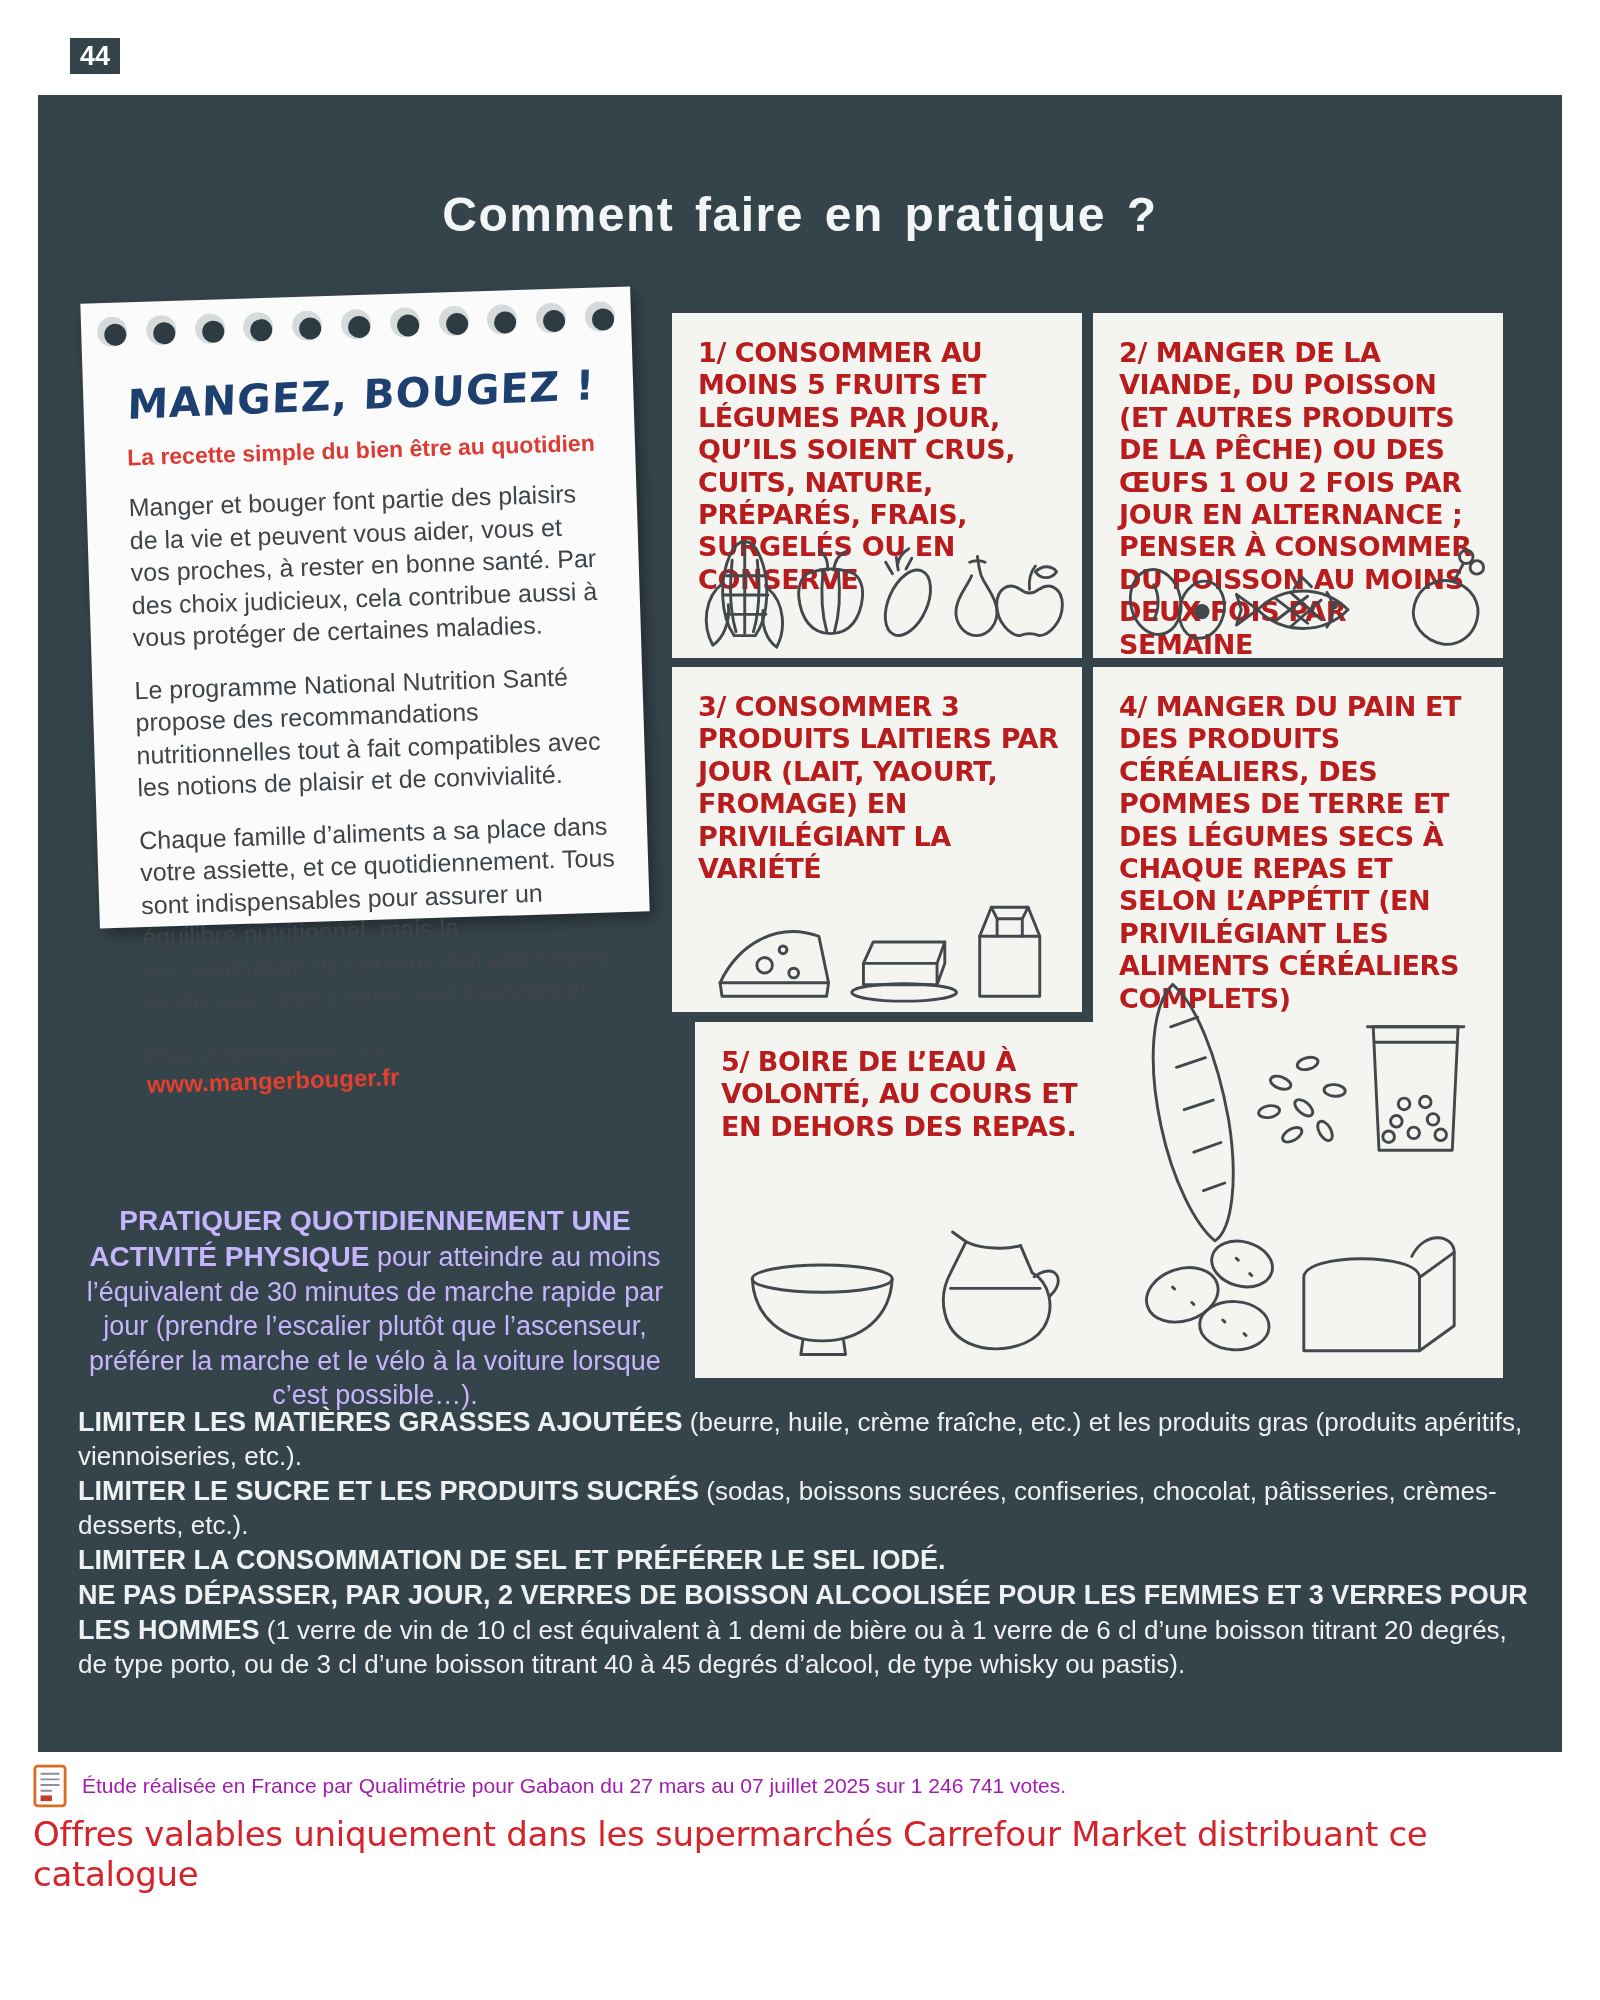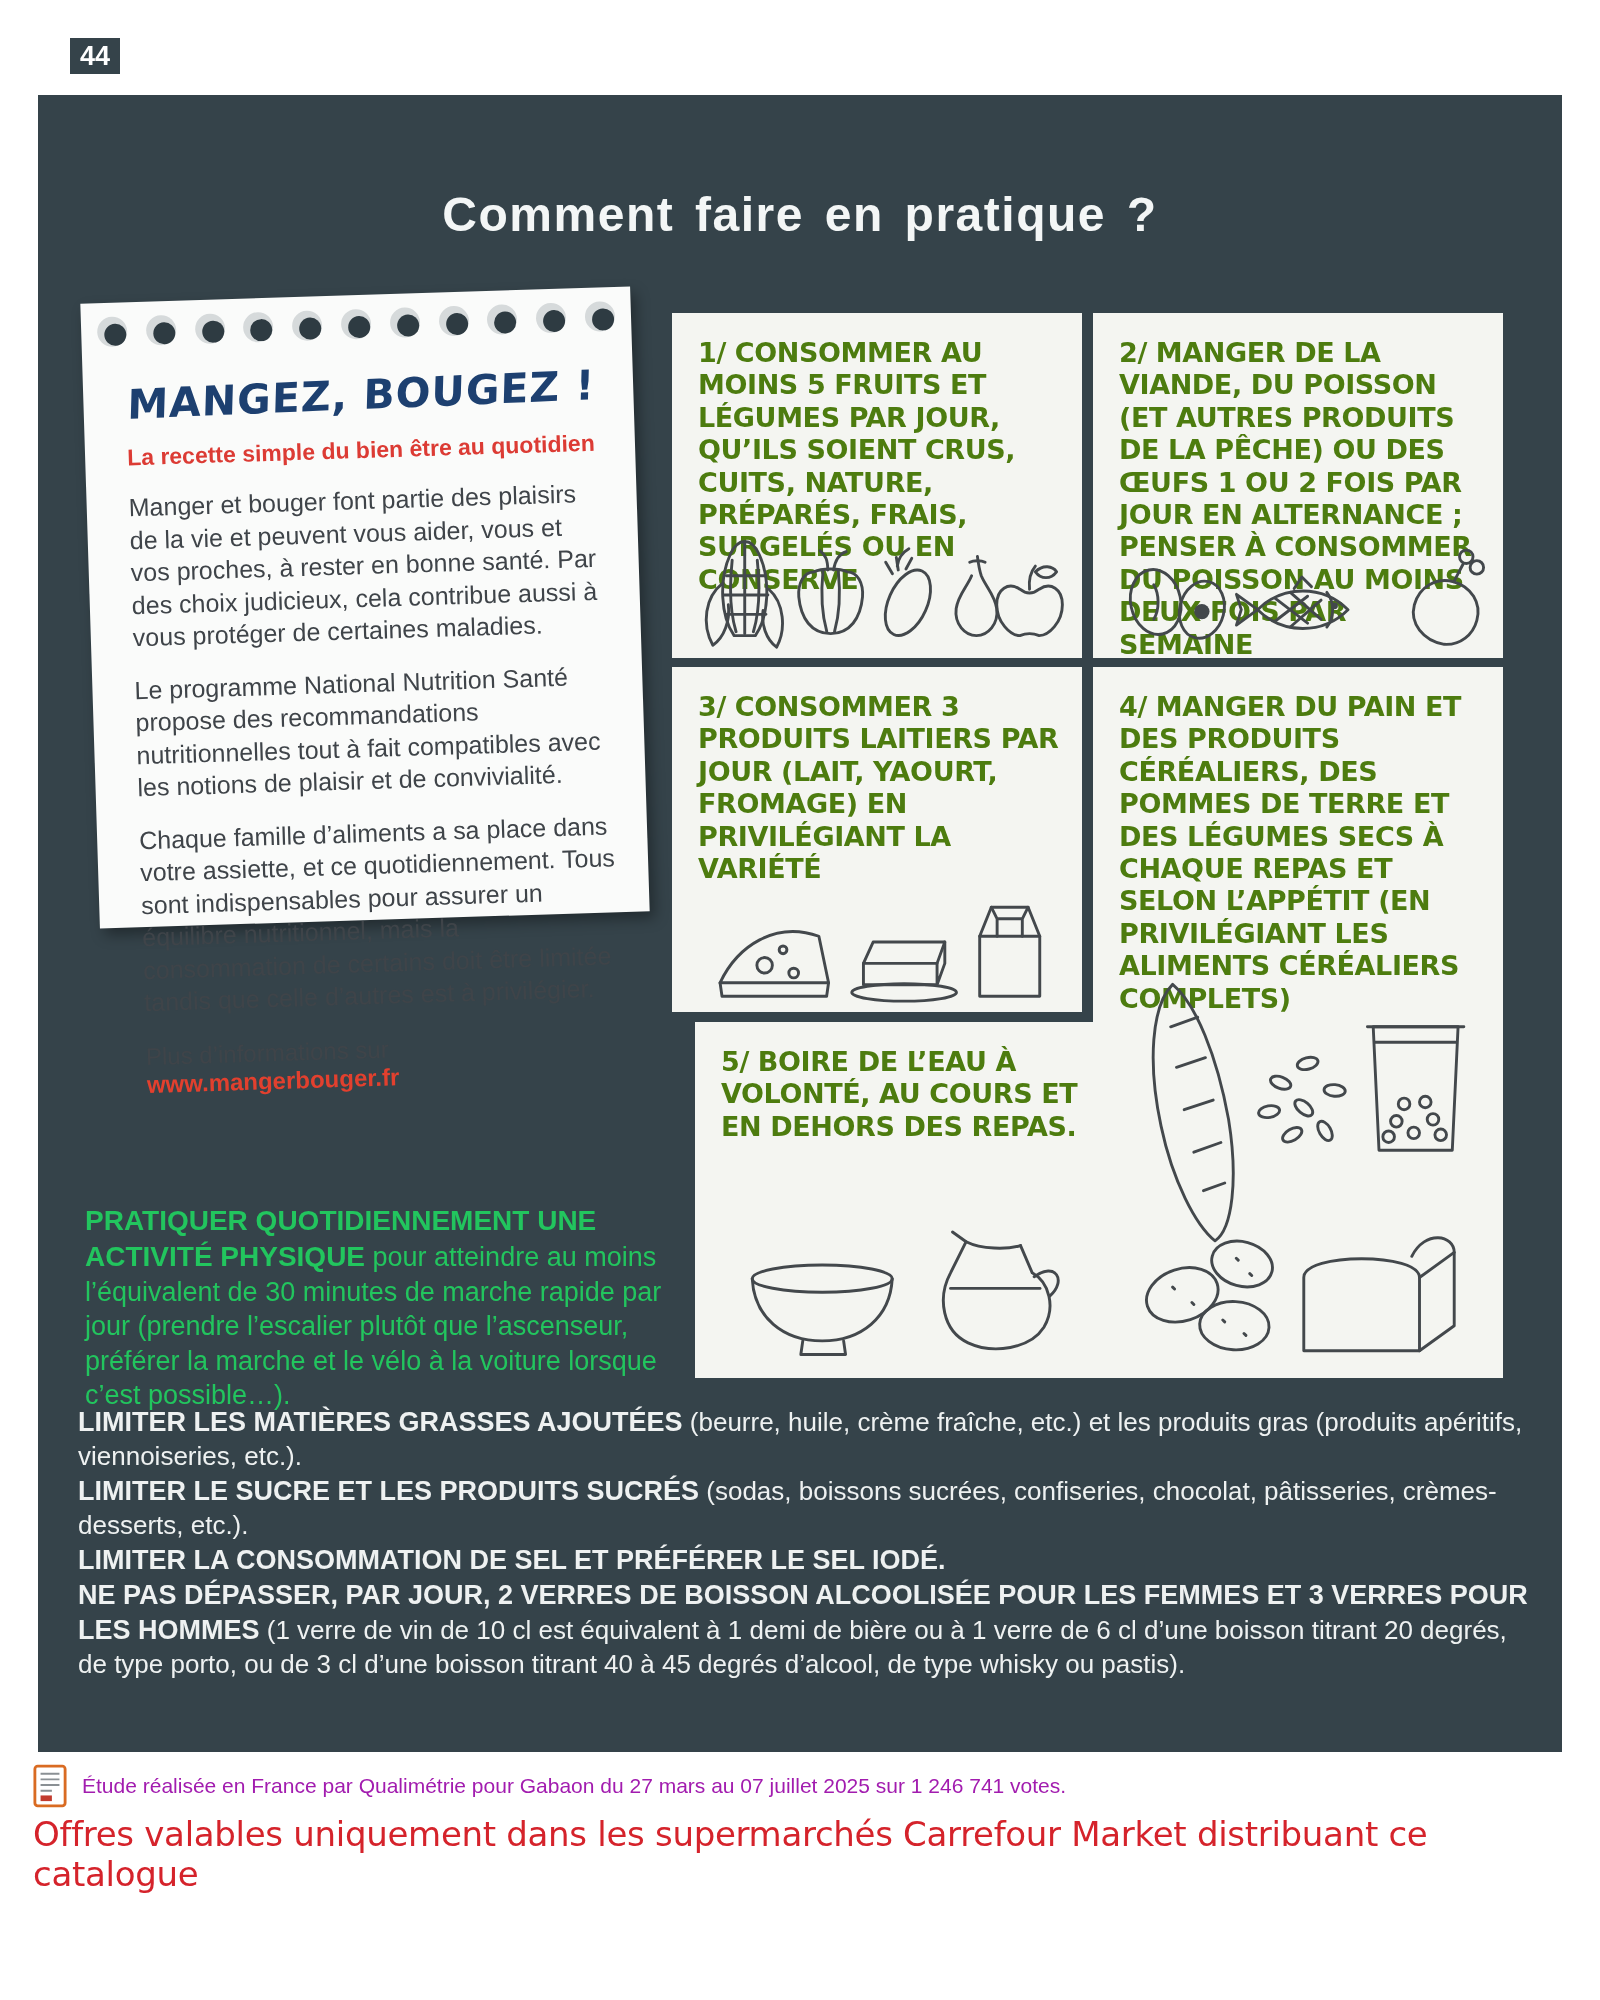--- a/index.html
+++ b/index.html
@@ -30,28 +30,28 @@
   .notepad-info{margin:24px 0 0 2px;color:#3f4449;font-size:24px;}
   .notepad-link{color:#e2402e;font-weight:bold;text-decoration:none;}
 
   
   .card{position:absolute;background:#f4f5f1;}
   .card-1{left:634px;top:218px;width:410px;height:345px;}
   .card-2{left:1055px;top:218px;width:410px;height:345px;}
   .card-3{left:634px;top:572px;width:410px;height:345px;}
   .card-4{left:1055px;top:572px;width:410px;height:711px;}
   .card-5{left:657px;top:927px;width:410px;height:356px;}
-  .card-title{margin:0;padding:24px 22px 0 26px;color:#4d7c0f;font-size:27px;line-height:1.2;
+  .card-title{margin:0;padding:24px 22px 0 26px;color:#b91c1c;font-size:27px;line-height:1.2;
     font-weight:800;font-family:"DejaVu Sans",sans-serif;letter-spacing:-.4px;}
   .card-art{position:absolute;left:8px;right:8px;bottom:6px;}
   .ink{stroke:#43484c;stroke-width:3;fill:none;stroke-linecap:round;stroke-linejoin:round;}
   .ink-fill{fill:#43484c;stroke:none;}
 
   
-  .activity{position:absolute;left:47px;top:1108px;width:580px;color:#22c55e;font-size:27px;line-height:1.28;}
+  .activity{position:absolute;left:47px;top:1108px;width:580px;color:#c4b5fd;font-size:27px;line-height:1.28;text-align:center;}
   .activity .lead{font-weight:bold;font-size:28px;}
   .guidelines{position:absolute;left:40px;top:1310px;width:1450px;color:#eef1f1;font-size:26px;line-height:1.3;}
   .guidelines p{margin:0;}
   .guidelines .lead{font-weight:bold;font-size:27px;}
 
   
   .footnote{position:absolute;left:33px;top:1763px;display:flex;align-items:center;gap:15px;}
   .footnote-text{color:#a21caf;font-size:21px;}
   .offers{position:absolute;left:33px;top:1814px;color:#d5232b;font-size:34px;font-weight:normal;
     letter-spacing:-.3px;font-family:"DejaVu Sans",sans-serif;}

